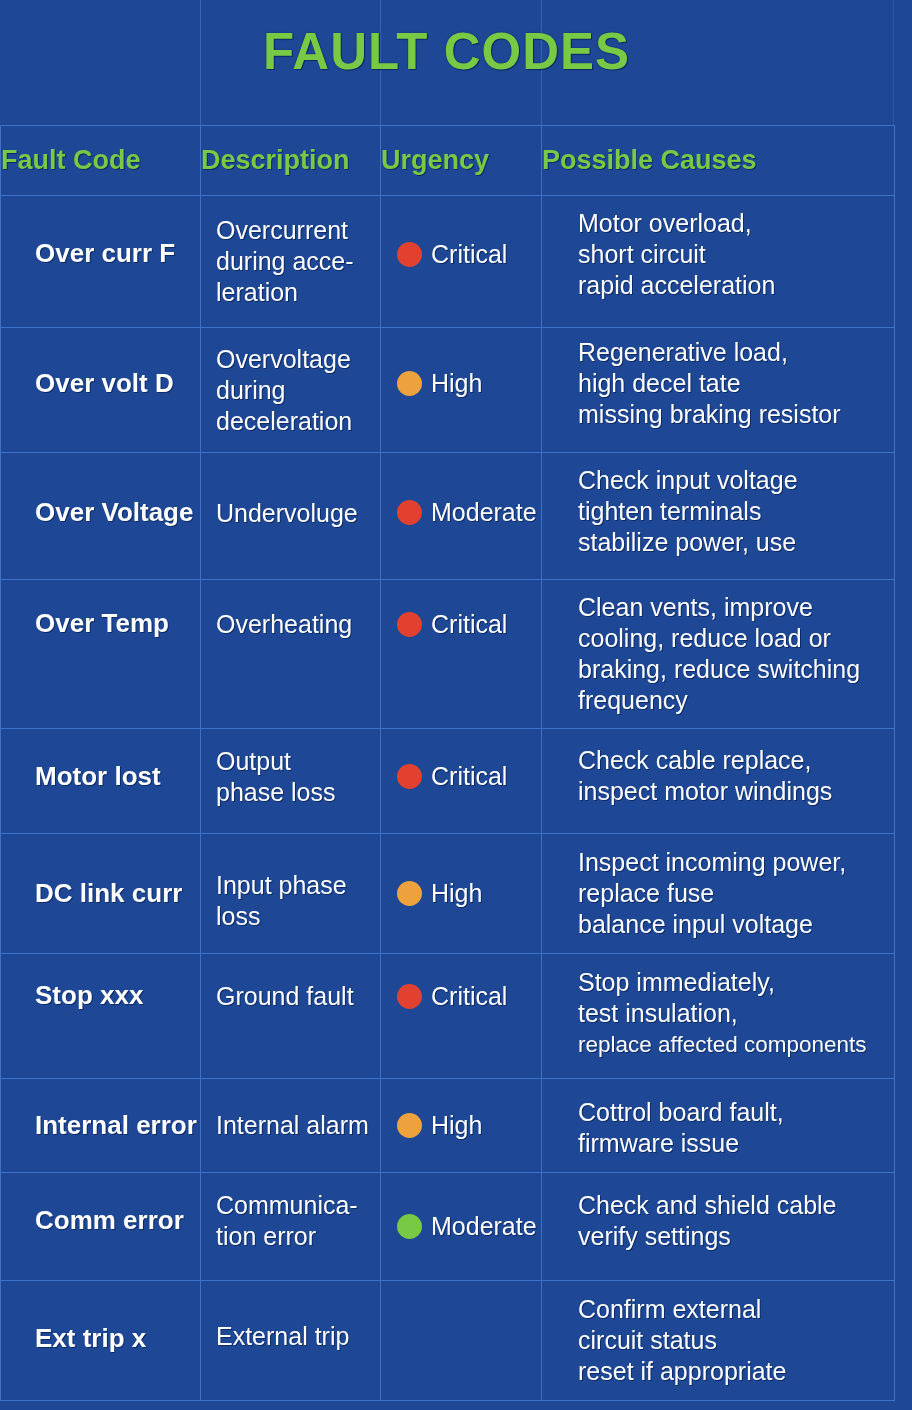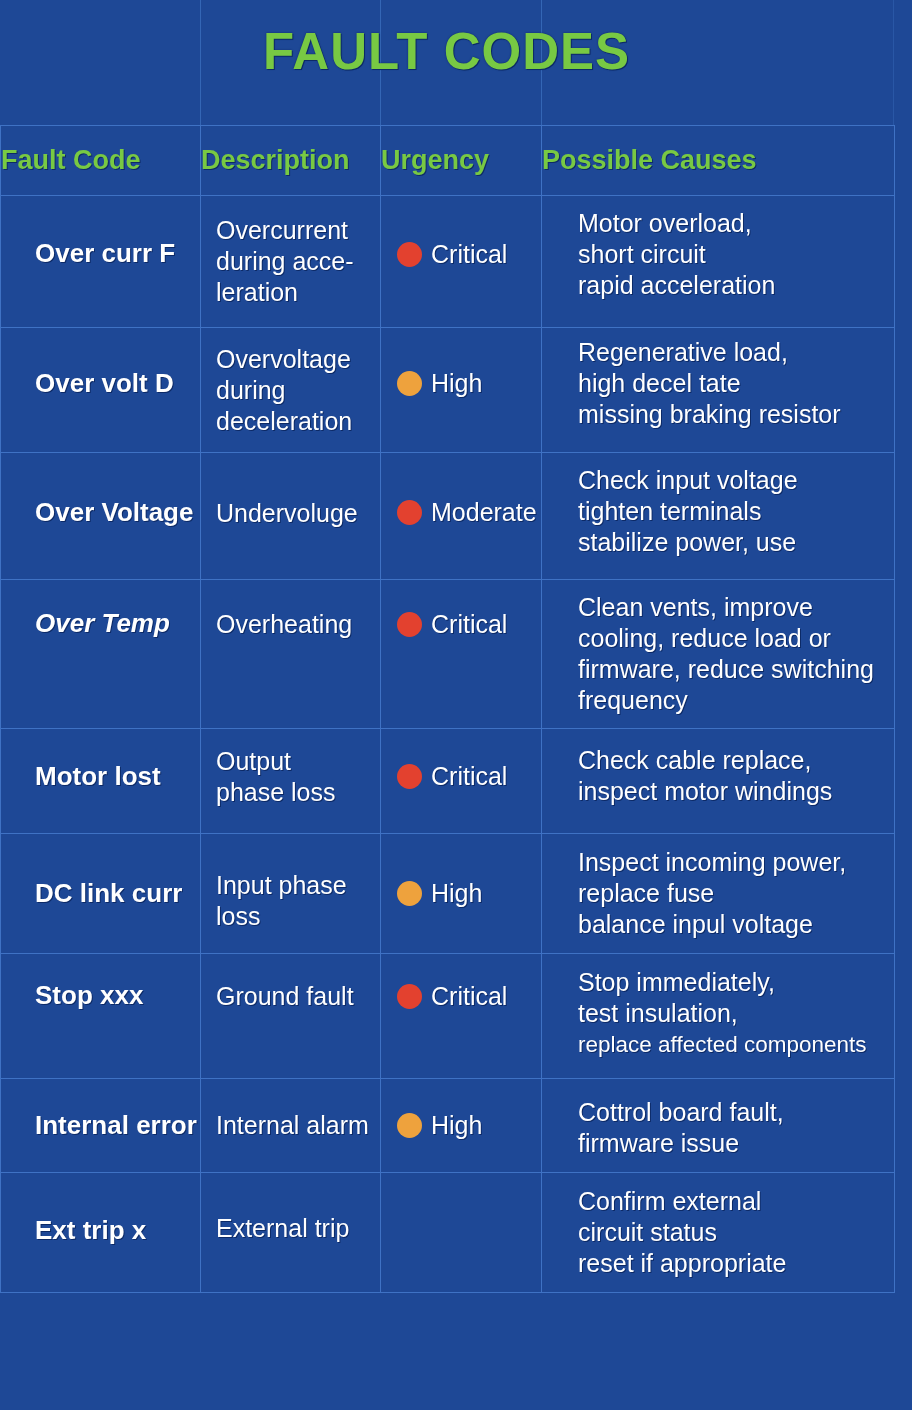--- a/index.html
+++ b/index.html
@@ -147,31 +147,31 @@
         <span class="dot" style="background:#e3412f;"></span><span>Moderate</span>
       </td>
       <td class="causes" style="padding-bottom:10px;">
         <span class="line">Check input voltage</span>
         <span class="line">tighten terminals</span>
         <span class="line">stabilize power, use</span>
       </td>
     </tr>
 
     <tr style="height:149px;">
-      <td class="code cell-top" style="padding-top:28px;font-style:italic;">Over Temp</td>
+      <td class="code cell-top" style="padding-top:28px;">Over Temp</td>
       <td class="desc cell-top" style="padding-top:29px;">
         <span class="line">Overheating</span>
       </td>
       <td class="urg cell-top" style="padding-top:29px;">
         <span class="dot" style="background:#e3412f;"></span><span>Critical</span>
       </td>
       <td class="causes">
         <span class="line">Clean vents, improve</span>
         <span class="line">cooling, reduce load or</span>
-        <span class="line">firmware, reduce switching</span>
+        <span class="line">braking, reduce switching</span>
         <span class="line">frequency</span>
       </td>
     </tr>
 
     <tr style="height:105px;">
       <td class="code" style="padding-bottom:10px;">Motor lost</td>
       <td class="desc" style="padding-bottom:8px;">
         <span class="line">Output</span>
         <span class="line">phase loss</span>
       </td>
@@ -222,20 +222,34 @@
       </td>
       <td class="urg">
         <span class="dot" style="background:#eea23d;"></span><span>High</span>
       </td>
       <td class="causes" style="padding-top:4px;">
         <span class="line">Cottrol board fault,</span>
         <span class="line">firmware issue</span>
       </td>
     </tr>
 
+    <tr style="height:108px;">
+      <td class="code" style="padding-bottom:12px;">Comm error</td>
+      <td class="desc" style="padding-bottom:12px;">
+        <span class="line">Communica-</span>
+        <span class="line">tion error</span>
+      </td>
+      <td class="urg">
+        <span class="dot" style="background:#78c943;"></span><span>Moderate</span>
+      </td>
+      <td class="causes" style="padding-bottom:12px;">
+        <span class="line">Check and shield cable</span>
+        <span class="line">verify settings</span>
+      </td>
+    </tr>
 
     <tr style="height:120px;">
       <td class="code" style="padding-bottom:4px;">Ext trip x</td>
       <td class="desc" style="padding-bottom:8px;">
         <span class="line">External trip</span>
       </td>
       <td class="urg">
         <span></span>
       </td>
       <td class="causes">

